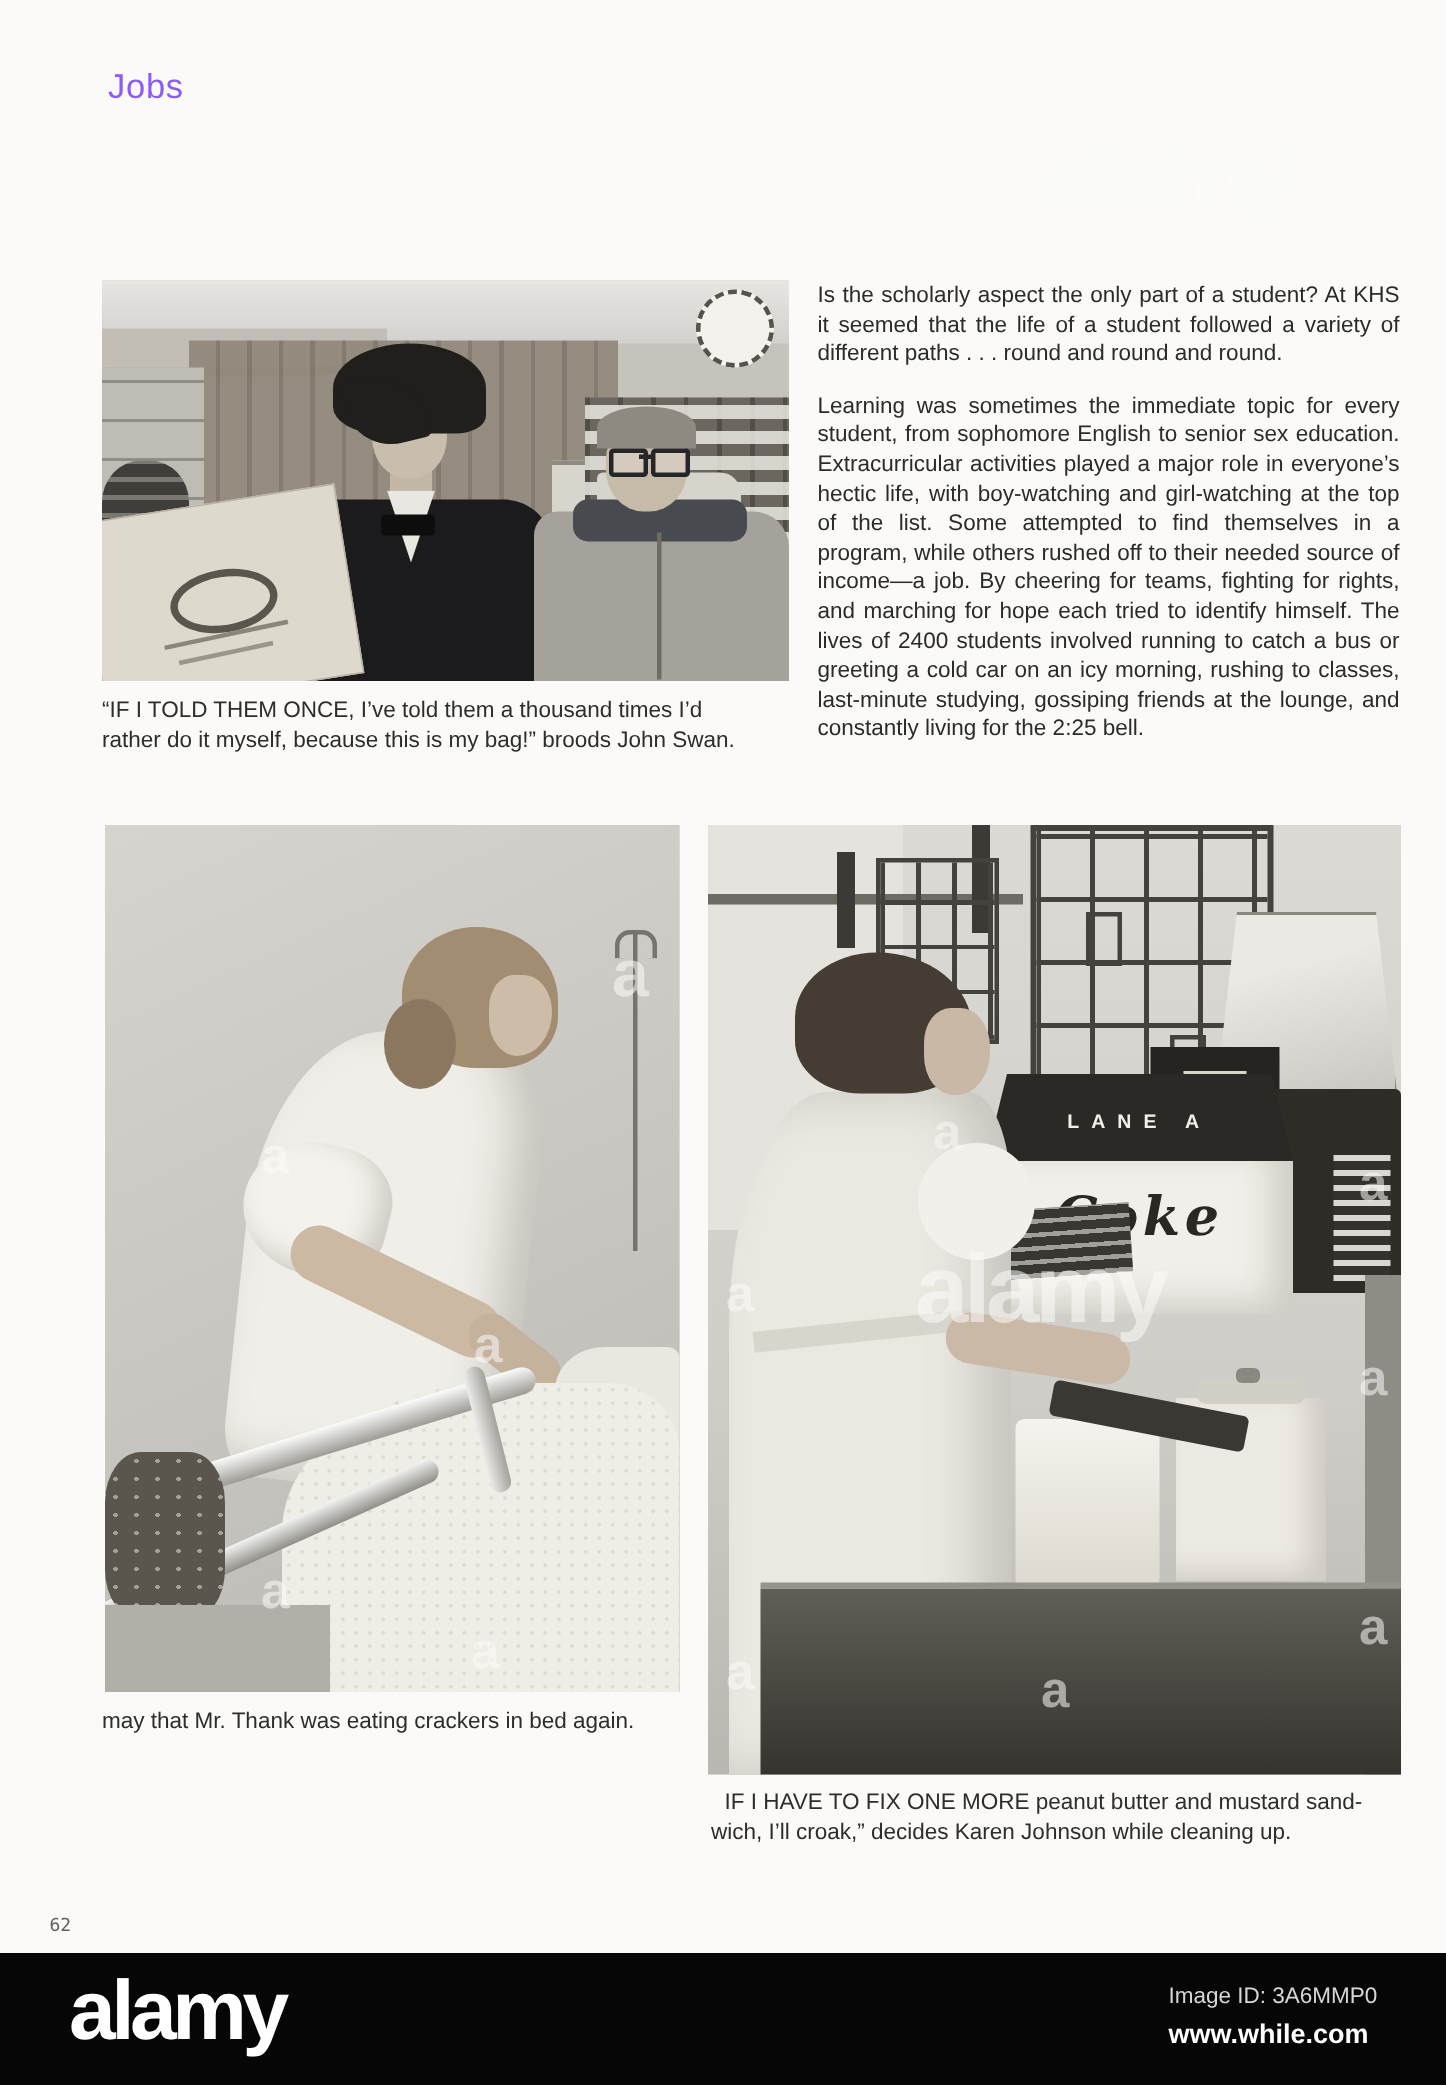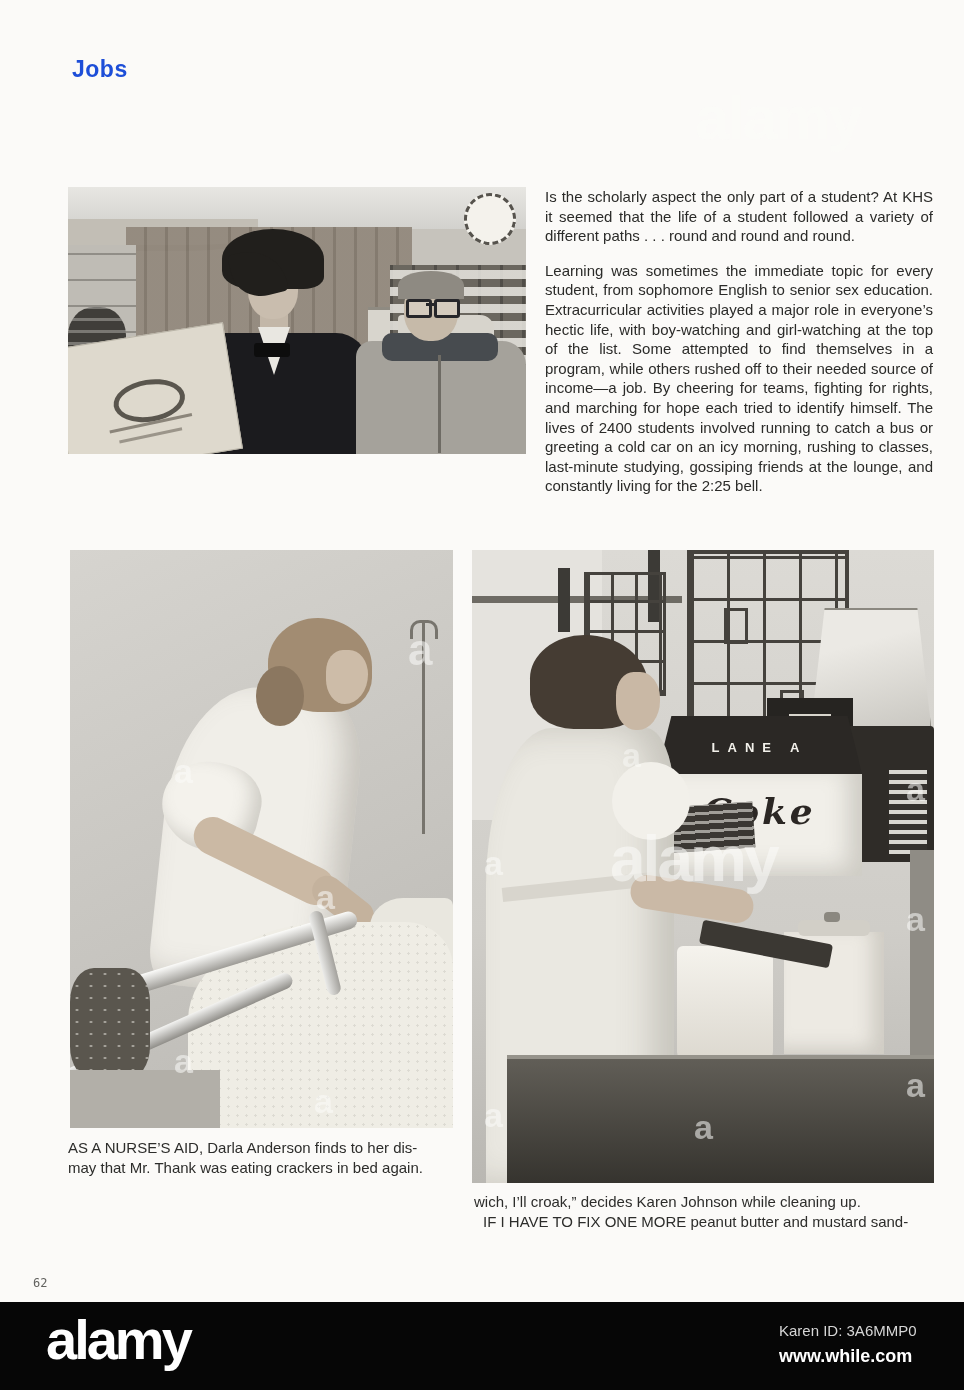--- a/index.html
+++ b/index.html
@@ -1,21 +1,21 @@
 <!DOCTYPE html>
 <html><head>
 <meta charset="utf-8">
 <style>
   html,body{margin:0;padding:0;background:#e9e9e9;}
   .page{position:relative;width:964px;height:1390px;background:#fbfaf8;overflow:hidden;
         font-family:"Liberation Sans",sans-serif;box-shadow:0 0 0 1px #d8d8d4;}
   .abs{position:absolute;}
 
   
-  .kicker{left:72px;top:56px;font-weight:700;font-size:23px;letter-spacing:.5px;color:#1d4ed8;}
+  .kicker{left:72px;top:44px;font-weight:400;font-size:23px;letter-spacing:.5px;color:#8b5cf6;}
   .title{left:70px;top:96px;font-weight:700;font-size:45px;letter-spacing:.5px;word-spacing:7px;
          color:#161616;white-space:nowrap;}
   .wm-title{left:695px;top:82px;font-weight:700;font-size:62px;letter-spacing:-2px;
             color:rgba(251,251,248,.6);z-index:5;}
 
   
   .column{left:545px;top:187px;width:388px;}
   .para{font-size:15px;line-height:19.6px;text-align:justify;color:#2b2b29;margin:0 0 15px 0;}
 
   
@@ -228,20 +228,24 @@
       <div class="abs s-m2-collar"></div>
       <div class="abs s-m2-zip"></div>
       <div class="abs s-m2-face"></div>
       <div class="abs s-m2-hair"></div>
       <div class="abs s-m2-gl1"></div>
       <div class="abs s-m2-gl2"></div>
       <div class="abs s-m2-bridge"></div>
     </div>
   </div>
 
+  <div class="abs caption cap-store">
+    <span class="cap-line">“IF I TOLD THEM ONCE, I’ve told them a thousand times I’d</span>
+    <span class="cap-line">rather do it myself, because this is my bag!” broods John Swan.</span>
+  </div>
 
   <div class="abs column">
     <p class="para">Is the scholarly aspect the only part of a student? At KHS it seemed that the life of a student followed a variety of different paths . . . round and round and round.</p>
     <p class="para">Learning was sometimes the immediate topic for every student, from sophomore English to senior sex education. Extracurricular activities played a major role in everyone’s hectic life, with boy-watching and girl-watching at the top of the list. Some attempted to find themselves in a program, while others rushed off to their needed source of income—a job. By cheering for teams, fighting for rights, and marching for hope each tried to identify himself. The lives of 2400 students involved running to catch a bus or greeting a cold car on an icy morning, rushing to classes, last-minute studying, gossiping friends at the lounge, and constantly living for the 2:25 bell.</p>
   </div>
 
   <div class="photo ph-nurse">
     <div class="abs n-bg"></div>
     <div class="abs n-pole"></div>
     <div class="abs n-hook"></div>
@@ -260,21 +264,20 @@
     <div class="abs n-bundle"></div>
     <div class="abs n-base"></div>
     <span class="wm-a na1">a</span>
     <span class="wm-a na2">a</span>
     <span class="wm-a na3">a</span>
     <span class="wm-a na4">a</span>
     <span class="wm-a na5">a</span>
   </div>
 
   <div class="abs caption cap-nurse">
-    <span class="cap-line">AS A NURSE’S AID, Darla Anderson finds to her dis-</span>
     <span class="cap-line">may that Mr. Thank was eating crackers in bed again.</span>
   </div>
 
   <div class="photo ph-fountain">
     <div class="abs f-bg"></div>
     <div class="abs f-wall"></div>
     <div class="abs f-rail"></div>
     <div class="abs f-post1"></div>
     <div class="abs f-post2"></div>
     <div class="abs f-screen2"></div>
@@ -315,25 +318,25 @@
     <span class="wm-a fa1">a</span>
     <span class="wm-a fa2">a</span>
     <span class="wm-a fa3">a</span>
     <span class="wm-a fa4">a</span>
     <span class="wm-a fa5">a</span>
     <span class="wm-a fa6">a</span>
     <span class="wm-a fa7">a</span>
   </div>
 
   <div class="abs caption cap-fountain">
+    <span class="cap-line cap-indent">IF I HAVE TO FIX ONE MORE peanut butter and mustard sand-</span>
     <span class="cap-line">wich, I’ll croak,” decides Karen Johnson while cleaning up.</span>
-    <span class="cap-line cap-indent">IF I HAVE TO FIX ONE MORE peanut butter and mustard sand-</span>
   </div>
 
   <div class="abs page-num">62</div>
 
   <div class="abs bar">
     <div class="abs bar-logo">alamy</div>
-    <div class="abs bar-id">Karen ID: 3A6MMP0</div>
+    <div class="abs bar-id">Image ID: 3A6MMP0</div>
     <div class="abs bar-url">www.while.com</div>
   </div>
 
 </div>
 
 </body></html>

